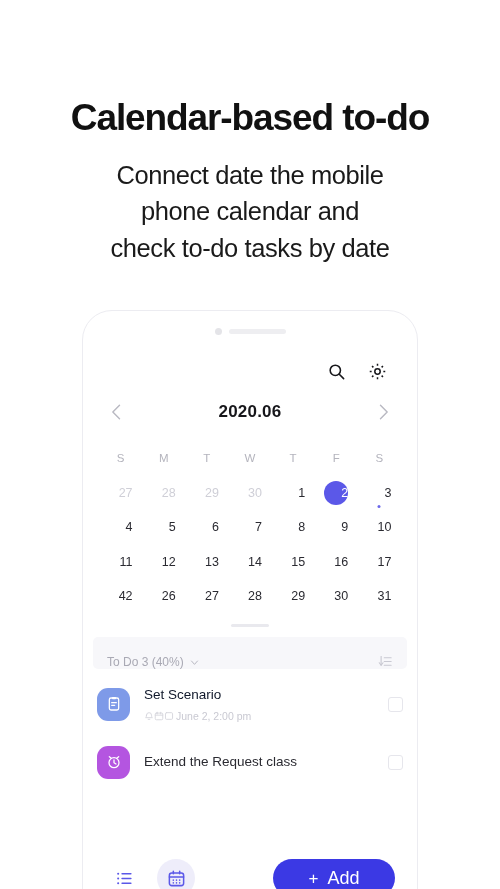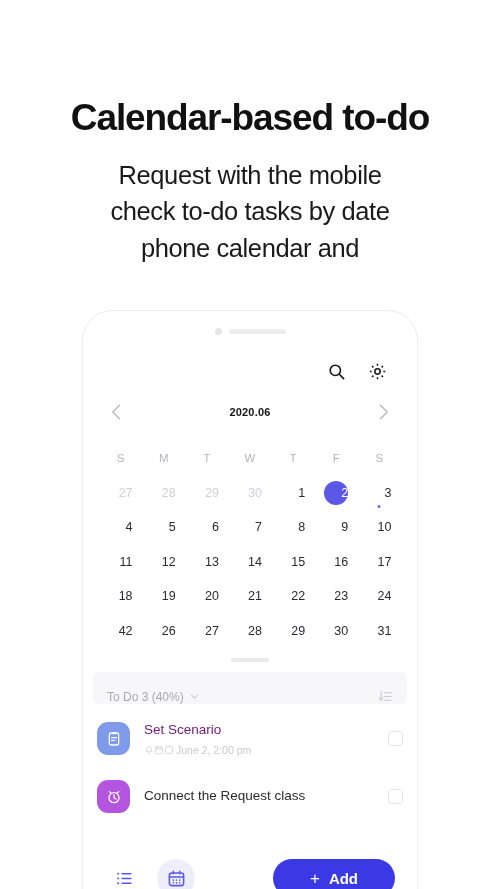--- a/index.html
+++ b/index.html
@@ -66,21 +66,21 @@
     padding: 0 24px;
   }
   .month-arrow {
     width: 20px; height: 20px;
     color: #b9b9c2;
     display: flex; align-items: center; justify-content: center;
     cursor: pointer;
   }
   .month-arrow svg { width: 100%; height: 100%; display: block; }
   .month-label {
-    font-size: 11px; font-weight: bold; color: #16161a;
+    font-size: 17px; font-weight: bold; color: #16161a;
     letter-spacing: 0.2px;
   }
 
   
   .cal { padding: 8px 16px 0 16px; }
   .cal-row { display: flex; }
   .cal-cell {
     flex: 1 1 0;
     height: 34.5px;
     display: flex; flex-direction: column;
@@ -130,21 +130,21 @@
   }
   .task-badge {
     width: 33px; height: 33px; flex: 0 0 33px;
     border-radius: 11px;
     display: flex; align-items: center; justify-content: center;
     color: #ffffff;
   }
   .task-badge svg { width: 16px; height: 16px; display: block; }
   .task-body { flex: 1 1 auto; min-width: 0; }
   .task-title { font-size: 13.5px; line-height: 1.25; }
-  .task-title.accent { color: #701a75; }
+  .task-title.accent { color: #0f172a; }
   .task-title.plain { color: #2a2a31; }
   .task-meta {
     margin-top: 6px;
     display: flex; align-items: center; gap: 0;
     font-size: 10.5px; color: #c9c9d2;
   }
   .meta-ic { width: 10px; height: 10px; color: #d5d5dc; }
   .meta-ic svg { width: 100%; height: 100%; display: block; }
   .meta-text { margin-left: 2px; }
   .task-check {
@@ -175,33 +175,33 @@
     background: #3b39e4;
     border-radius: 22px;
     display: flex; align-items: center; justify-content: center;
     gap: 9px;
     color: #ffffff;
     border: none;
     cursor: pointer;
     font-family: "Liberation Sans", sans-serif;
   }
   .add-plus { font-size: 17px; line-height: 1; font-weight: 400; }
-  .add-label { font-size: 15px; font-weight: 700; }
+  .add-label { font-size: 18px; font-weight: 400; }
 </style>
 </head>
 <body>
 
 <div class="page">
 
   <div class="promo">
     <div class="promo-title">Calendar-based to-do</div>
     <div class="promo-sub">
-      <span>Request with the mobile</span>
+      <span>Connect date the mobile</span>
+      <span>phone calendar and</span>
       <span>check to-do tasks by date</span>
-      <span>phone calendar and</span>
     </div>
   </div>
 
   <div class="phone">
 
     <div class="notch">
       <div class="notch-cam"></div>
       <div class="notch-speaker"></div>
     </div>
 
@@ -320,43 +320,20 @@
               <span class="daynum">14</span>
             </div>
             <div class="cal-cell">
               <span class="daynum">15</span>
             </div>
             <div class="cal-cell">
               <span class="daynum">16</span>
             </div>
             <div class="cal-cell">
               <span class="daynum">17</span>
-            </div>
-          </div>
-          <div class="cal-row">
-            <div class="cal-cell">
-              <span class="daynum">18</span>
-            </div>
-            <div class="cal-cell">
-              <span class="daynum">19</span>
-            </div>
-            <div class="cal-cell">
-              <span class="daynum">20</span>
-            </div>
-            <div class="cal-cell">
-              <span class="daynum">21</span>
-            </div>
-            <div class="cal-cell">
-              <span class="daynum">22</span>
-            </div>
-            <div class="cal-cell">
-              <span class="daynum">23</span>
-            </div>
-            <div class="cal-cell">
-              <span class="daynum">24</span>
             </div>
           </div>
           <div class="cal-row">
             <div class="cal-cell">
               <span class="daynum">42</span>
             </div>
             <div class="cal-cell">
               <span class="daynum">26</span>
             </div>
             <div class="cal-cell">
@@ -442,21 +419,21 @@
         <div class="task">
           <div class="task-badge" style="background: rgb(180, 85, 224);">
             <svg viewBox="0 0 24 24" fill="none" stroke="currentColor" stroke-width="1.9" stroke-linecap="round" stroke-linejoin="round">
               <circle cx="12" cy="13" r="7.5"></circle>
               <polyline points="12,9 12,13 15,15"></polyline>
               <line x1="5" y1="4" x2="7.5" y2="6"></line>
               <line x1="19" y1="4" x2="16.5" y2="6"></line>
             </svg>
           </div>
           <div class="task-body">
-            <div class="task-title plain">Connect the Request class</div>
+            <div class="task-title plain">Extend the Request class</div>
           </div>
           <div class="task-check"></div>
         </div>
       </div>
 
     <div class="bottombar">
       <div class="navbtn">
         <span>
           <svg viewBox="0 0 24 24" fill="none" stroke="currentColor" stroke-width="2" stroke-linecap="round">
             <circle cx="4" cy="6" r="1.3" fill="currentColor" stroke="none"></circle>

